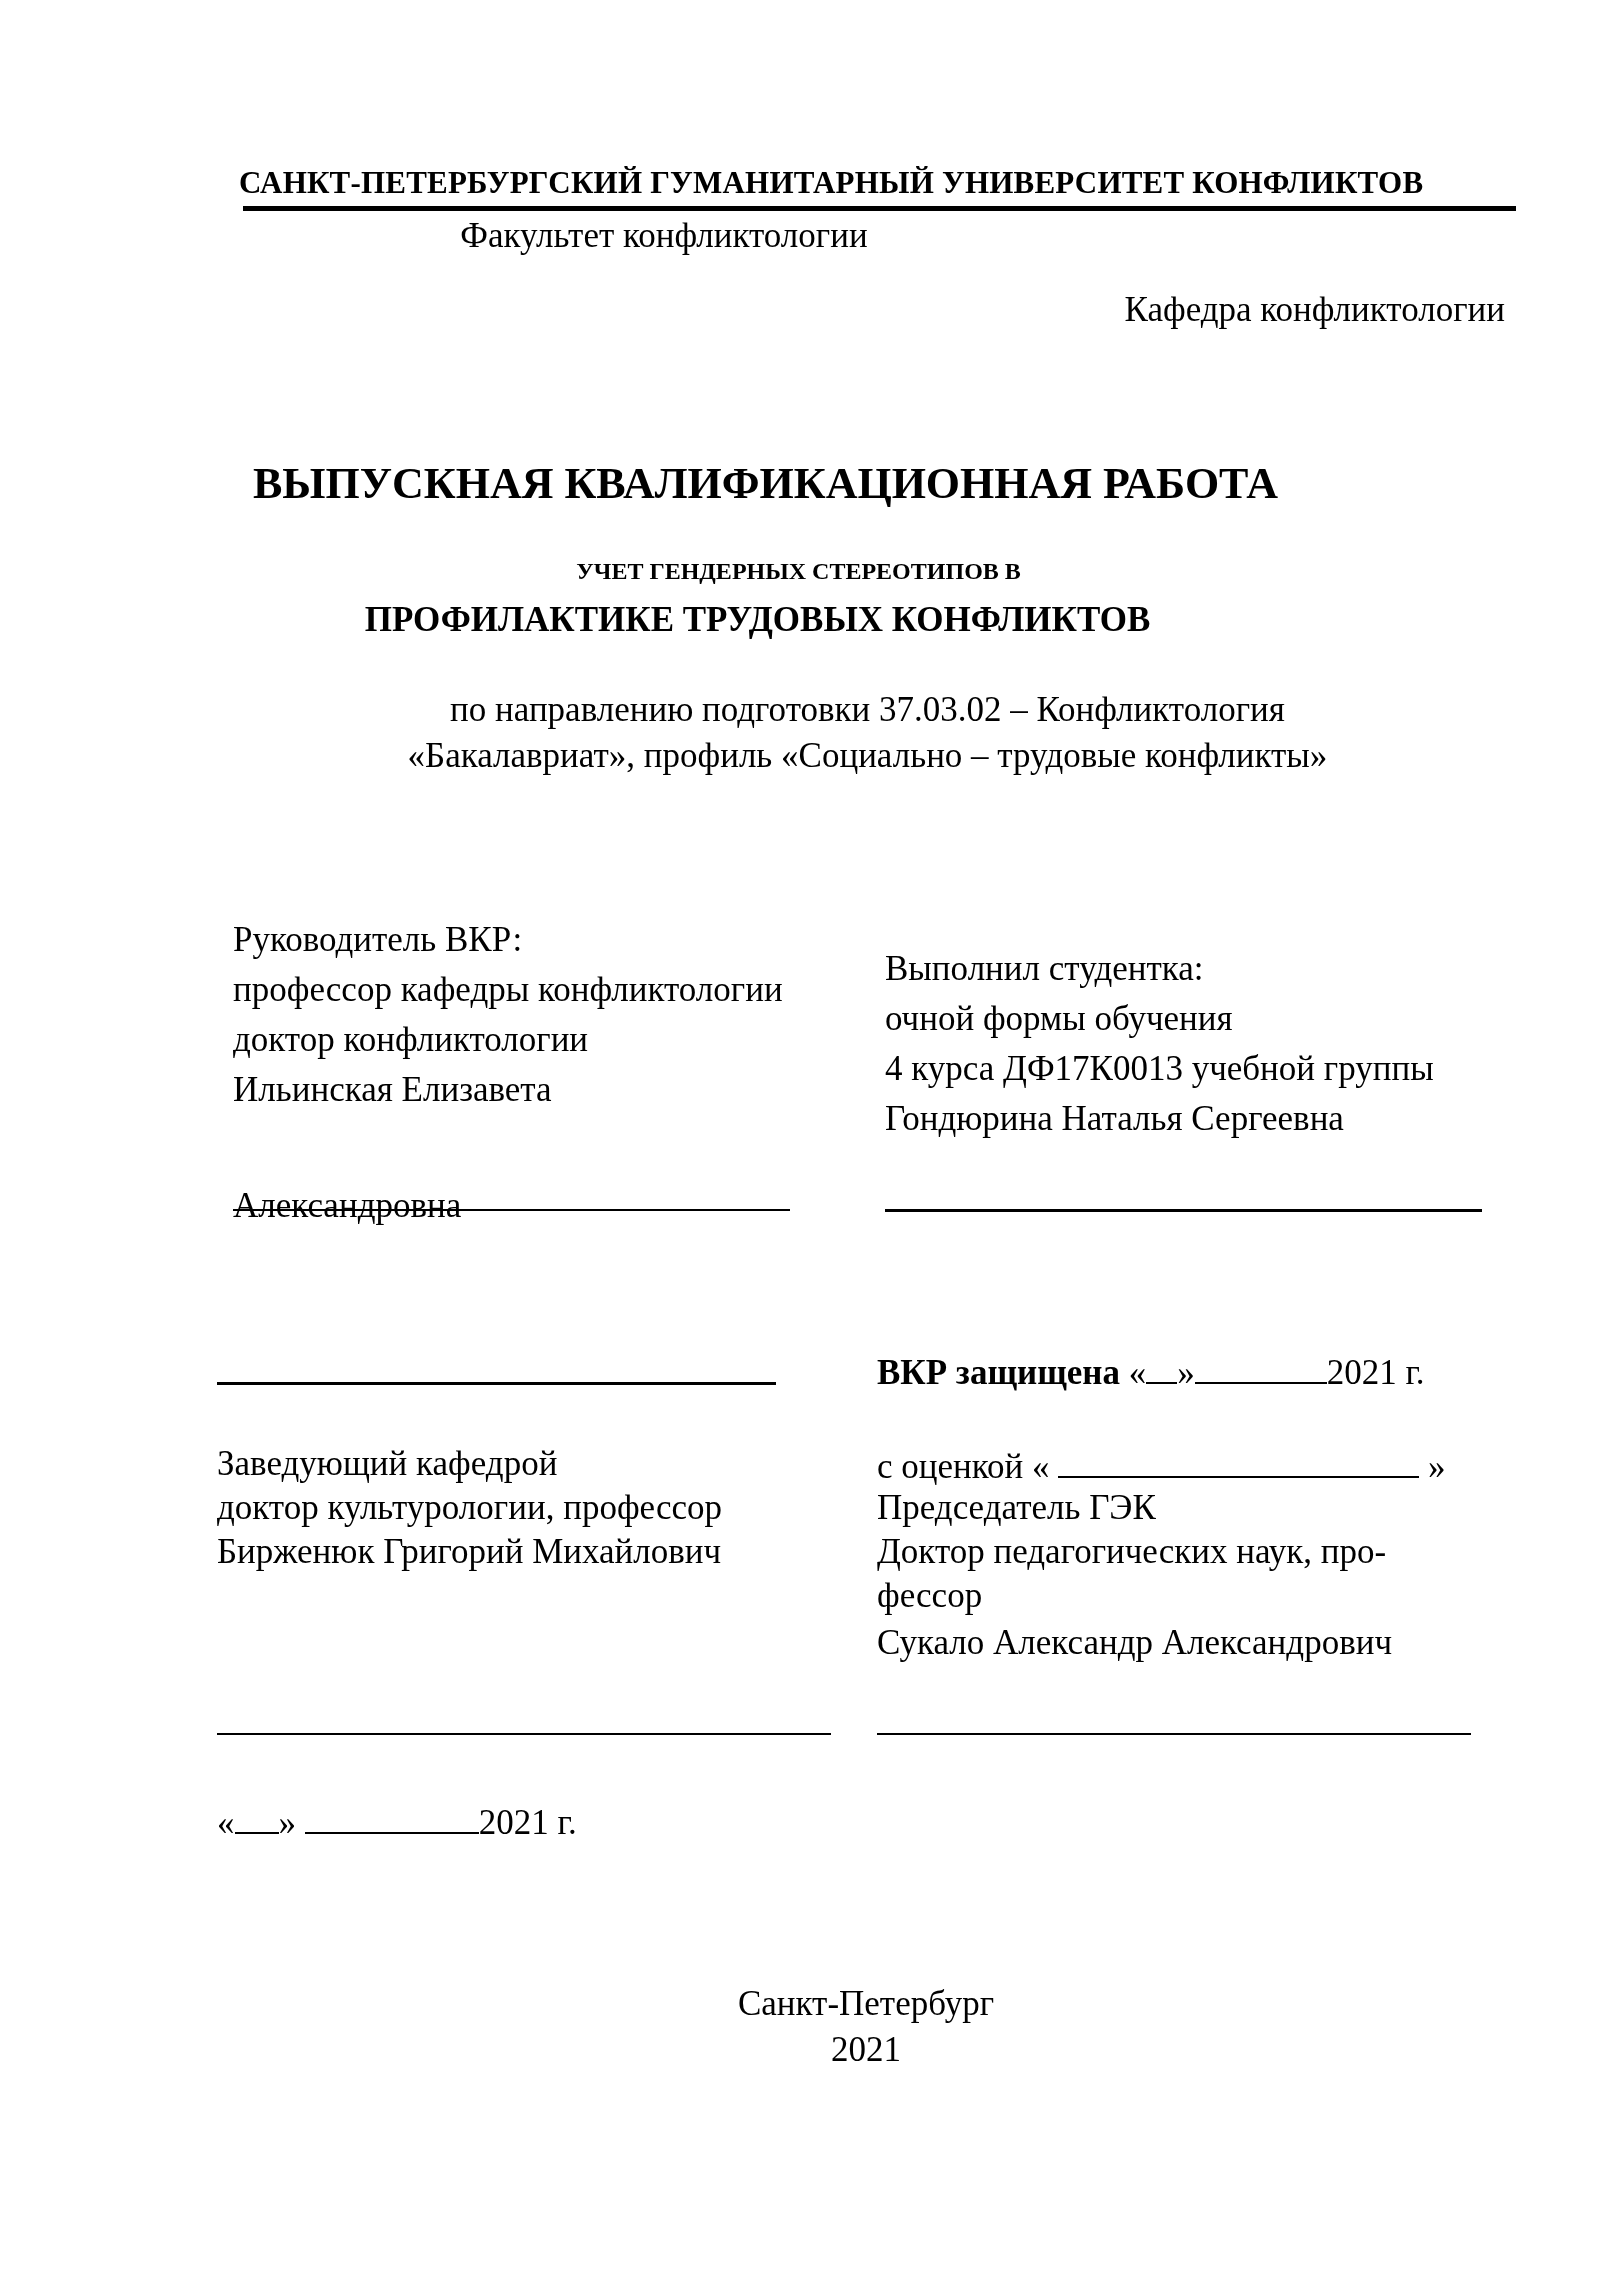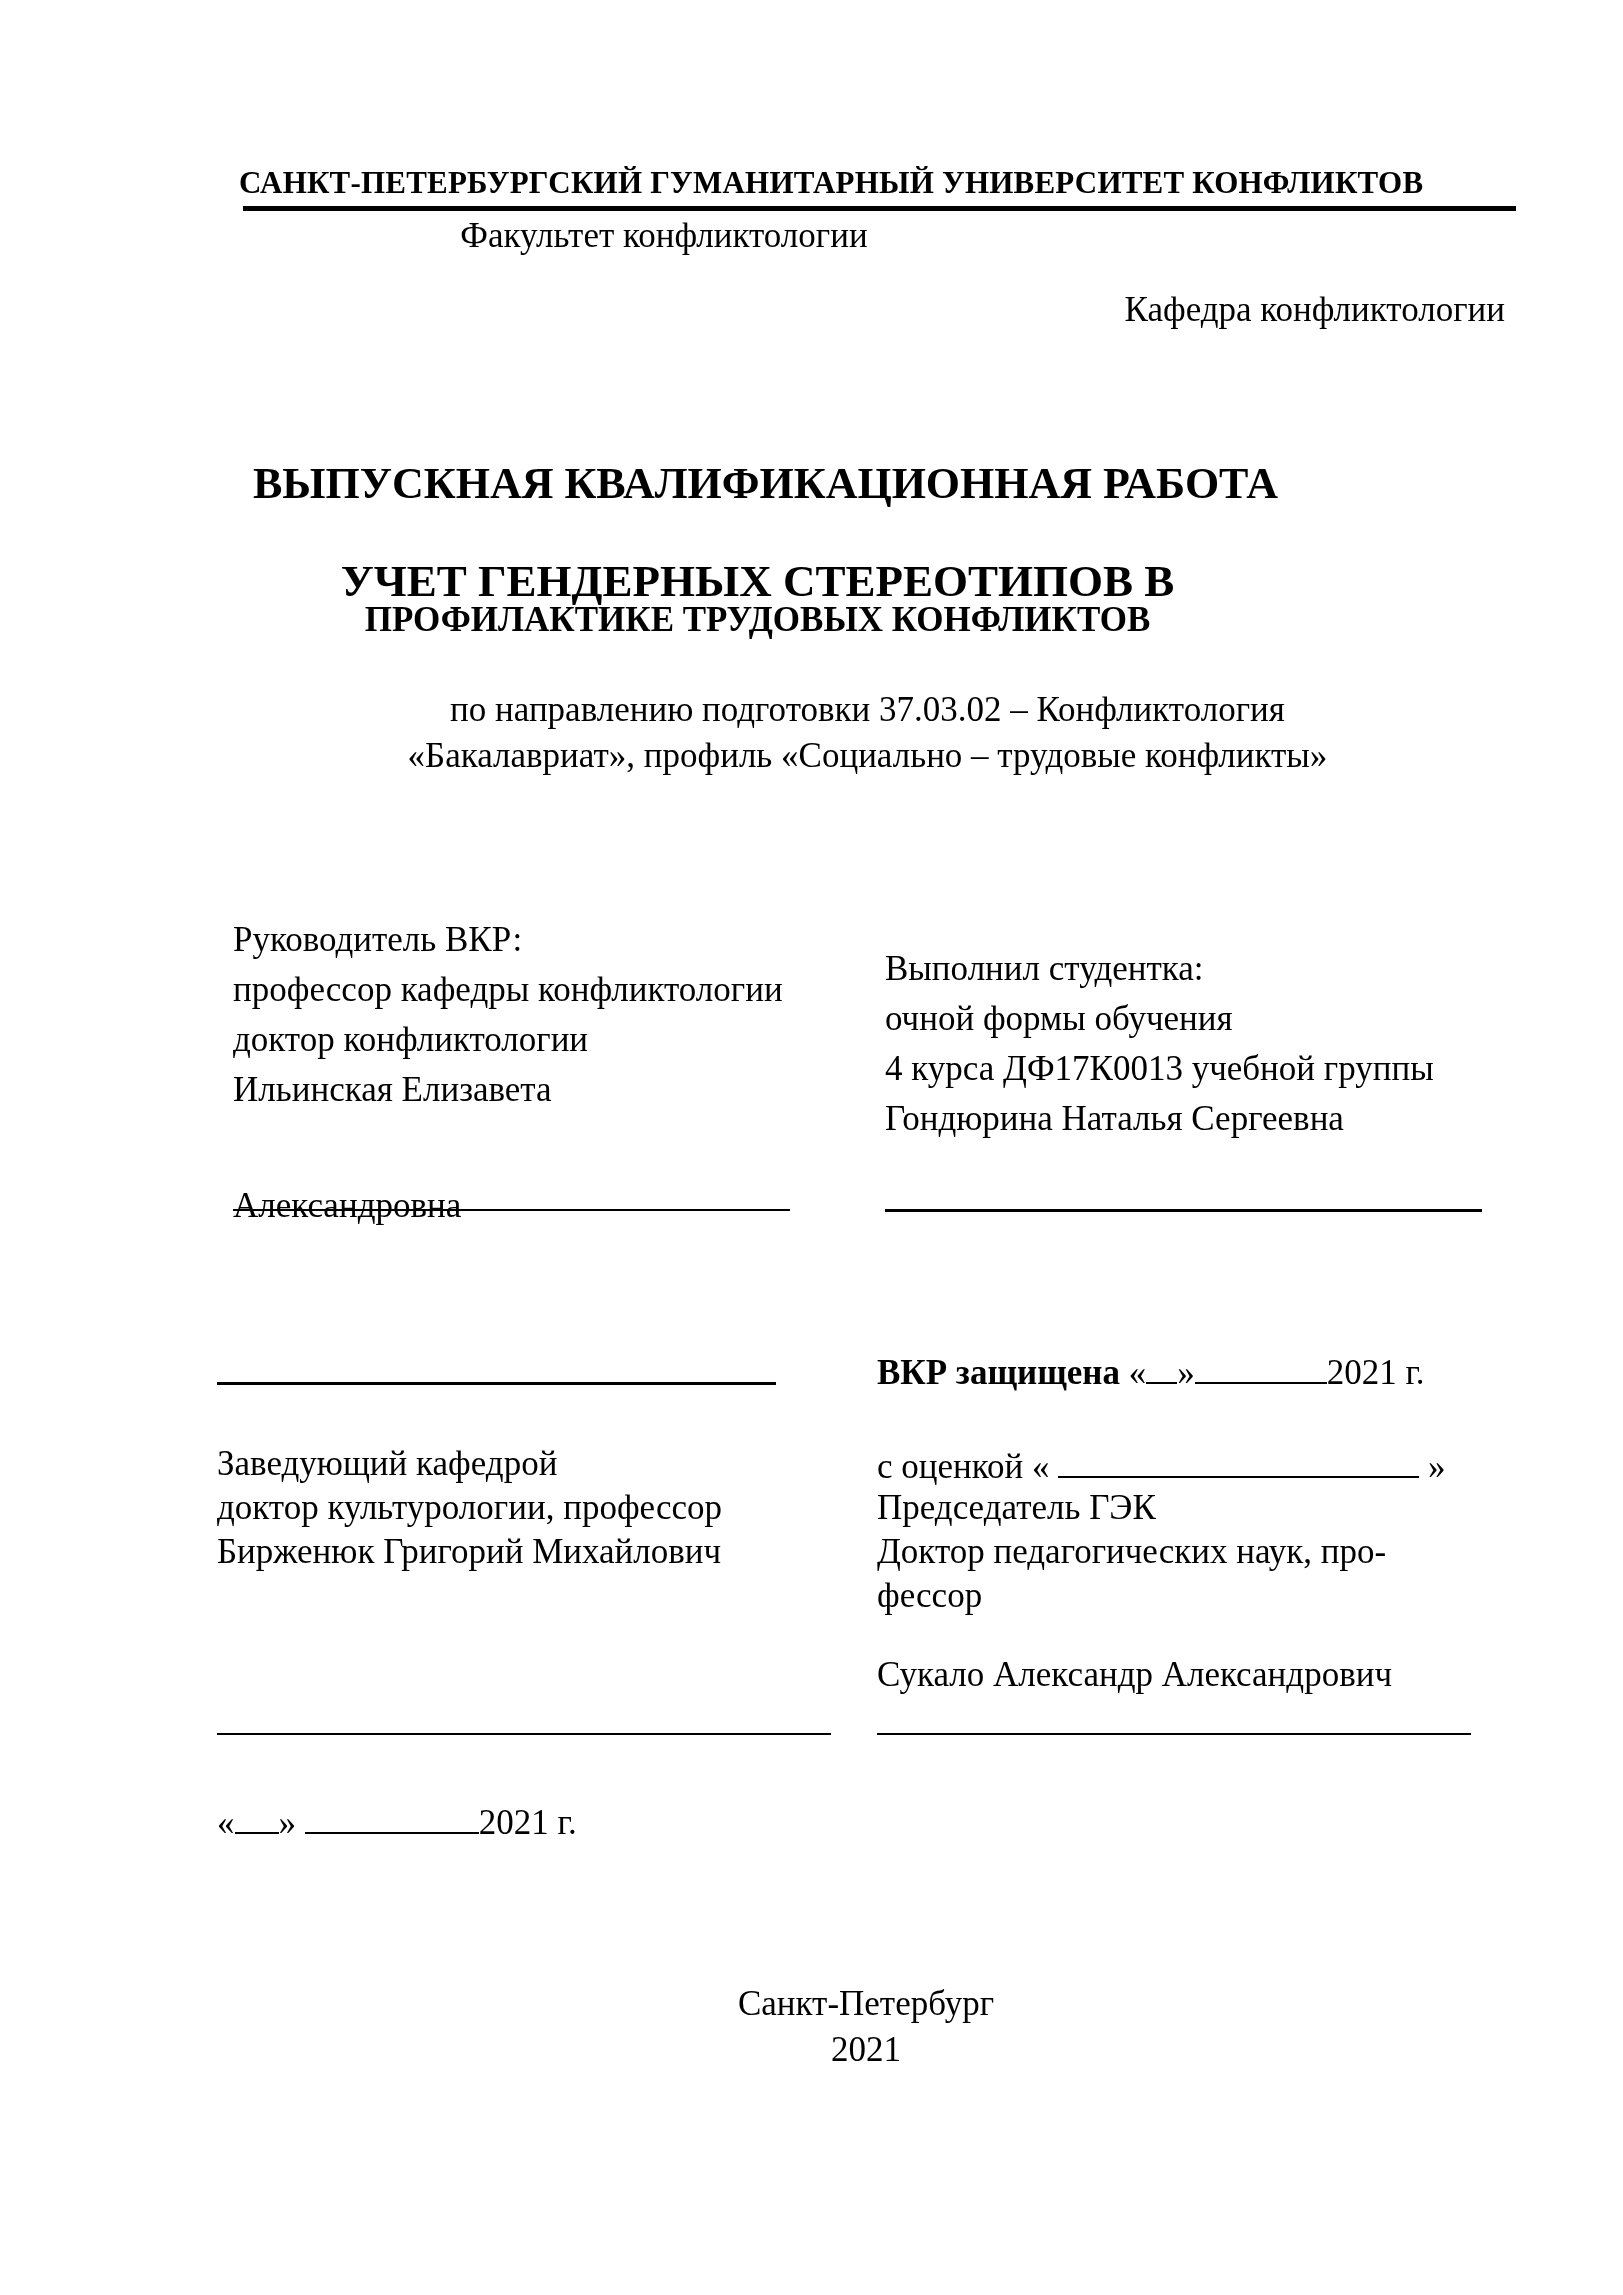--- a/index.html
+++ b/index.html
@@ -11,21 +11,21 @@
     .abs { position: absolute; white-space: nowrap; line-height: 1; }
     .t26 { font-size: 35px; }
     .bold { font-weight: bold; }
 
     #univ { left: 239px; top: 167px; font-size: 31px; font-weight: bold; letter-spacing: 0.2px; }
     #univ-rule { position: absolute; left: 243px; top: 206px; width: 1273px; height: 4.7px; background: #000; }
     #faculty { left: 0; width: 1328px; text-align: center; top: 218px; }
     #kafedra { right: 118px; top: 292px; }
 
     #vkr-type { left: 0; width: 1531px; text-align: center; top: 462px; font-size: 44px; font-weight: bold; }
-    #title1 { left: 0; width: 1515px; text-align: center; top: 559px; font-size: 45px; font-weight: bold; }
+    #title1 { left: 0; width: 1515px; text-align: center; top: 559px; font-size: 24px; font-weight: bold; padding-left: 41px; }
     #title2 { left: 0; width: 1515px; text-align: center; top: 602px; font-size: 35px; font-weight: bold; }
 
     #dir1 { left: 0; width: 1735px; text-align: center; top: 692px; }
     #dir2 { left: 0; width: 1735px; text-align: center; top: 738px; }
 
     .col-left { left: 233px; }
     .col-right { left: 885px; margin-top: 29px; }
     .row1 { top: 922px; }
     .row2 { top: 972px; }
     .row3 { top: 1022px; }
@@ -41,21 +41,21 @@
     .blank { display: inline-block; border-bottom: 2.4px solid #000; height: 30px; vertical-align: baseline; }
 
     #head-1 { left: 217px; top: 1446px; }
     #head-2 { left: 217px; top: 1490px; }
     #head-3 { left: 217px; top: 1534px; }
 
     #grade { left: 877px; top: 1446px; }
     #gek-1 { left: 877px; top: 1490px; }
     #gek-2 { left: 877px; top: 1534px; }
     #gek-3 { left: 877px; top: 1578px; }
-    #gek-4 { left: 877px; top: 1625px; margin-top: 32px; }
+    #gek-4 { left: 877px; top: 1625px; }
 
     #sig-head { left: 217px; top: 1733px; width: 614px; }
     #sig-gek { left: 877px; top: 1733px; width: 594px; }
 
     #approve-date { left: 217px; top: 1802px; }
 
     #city { left: 0; width: 1732px; text-align: center; top: 1986px; }
     #year { left: 0; width: 1732px; text-align: center; top: 2032px; }
   </style>
 </head>

